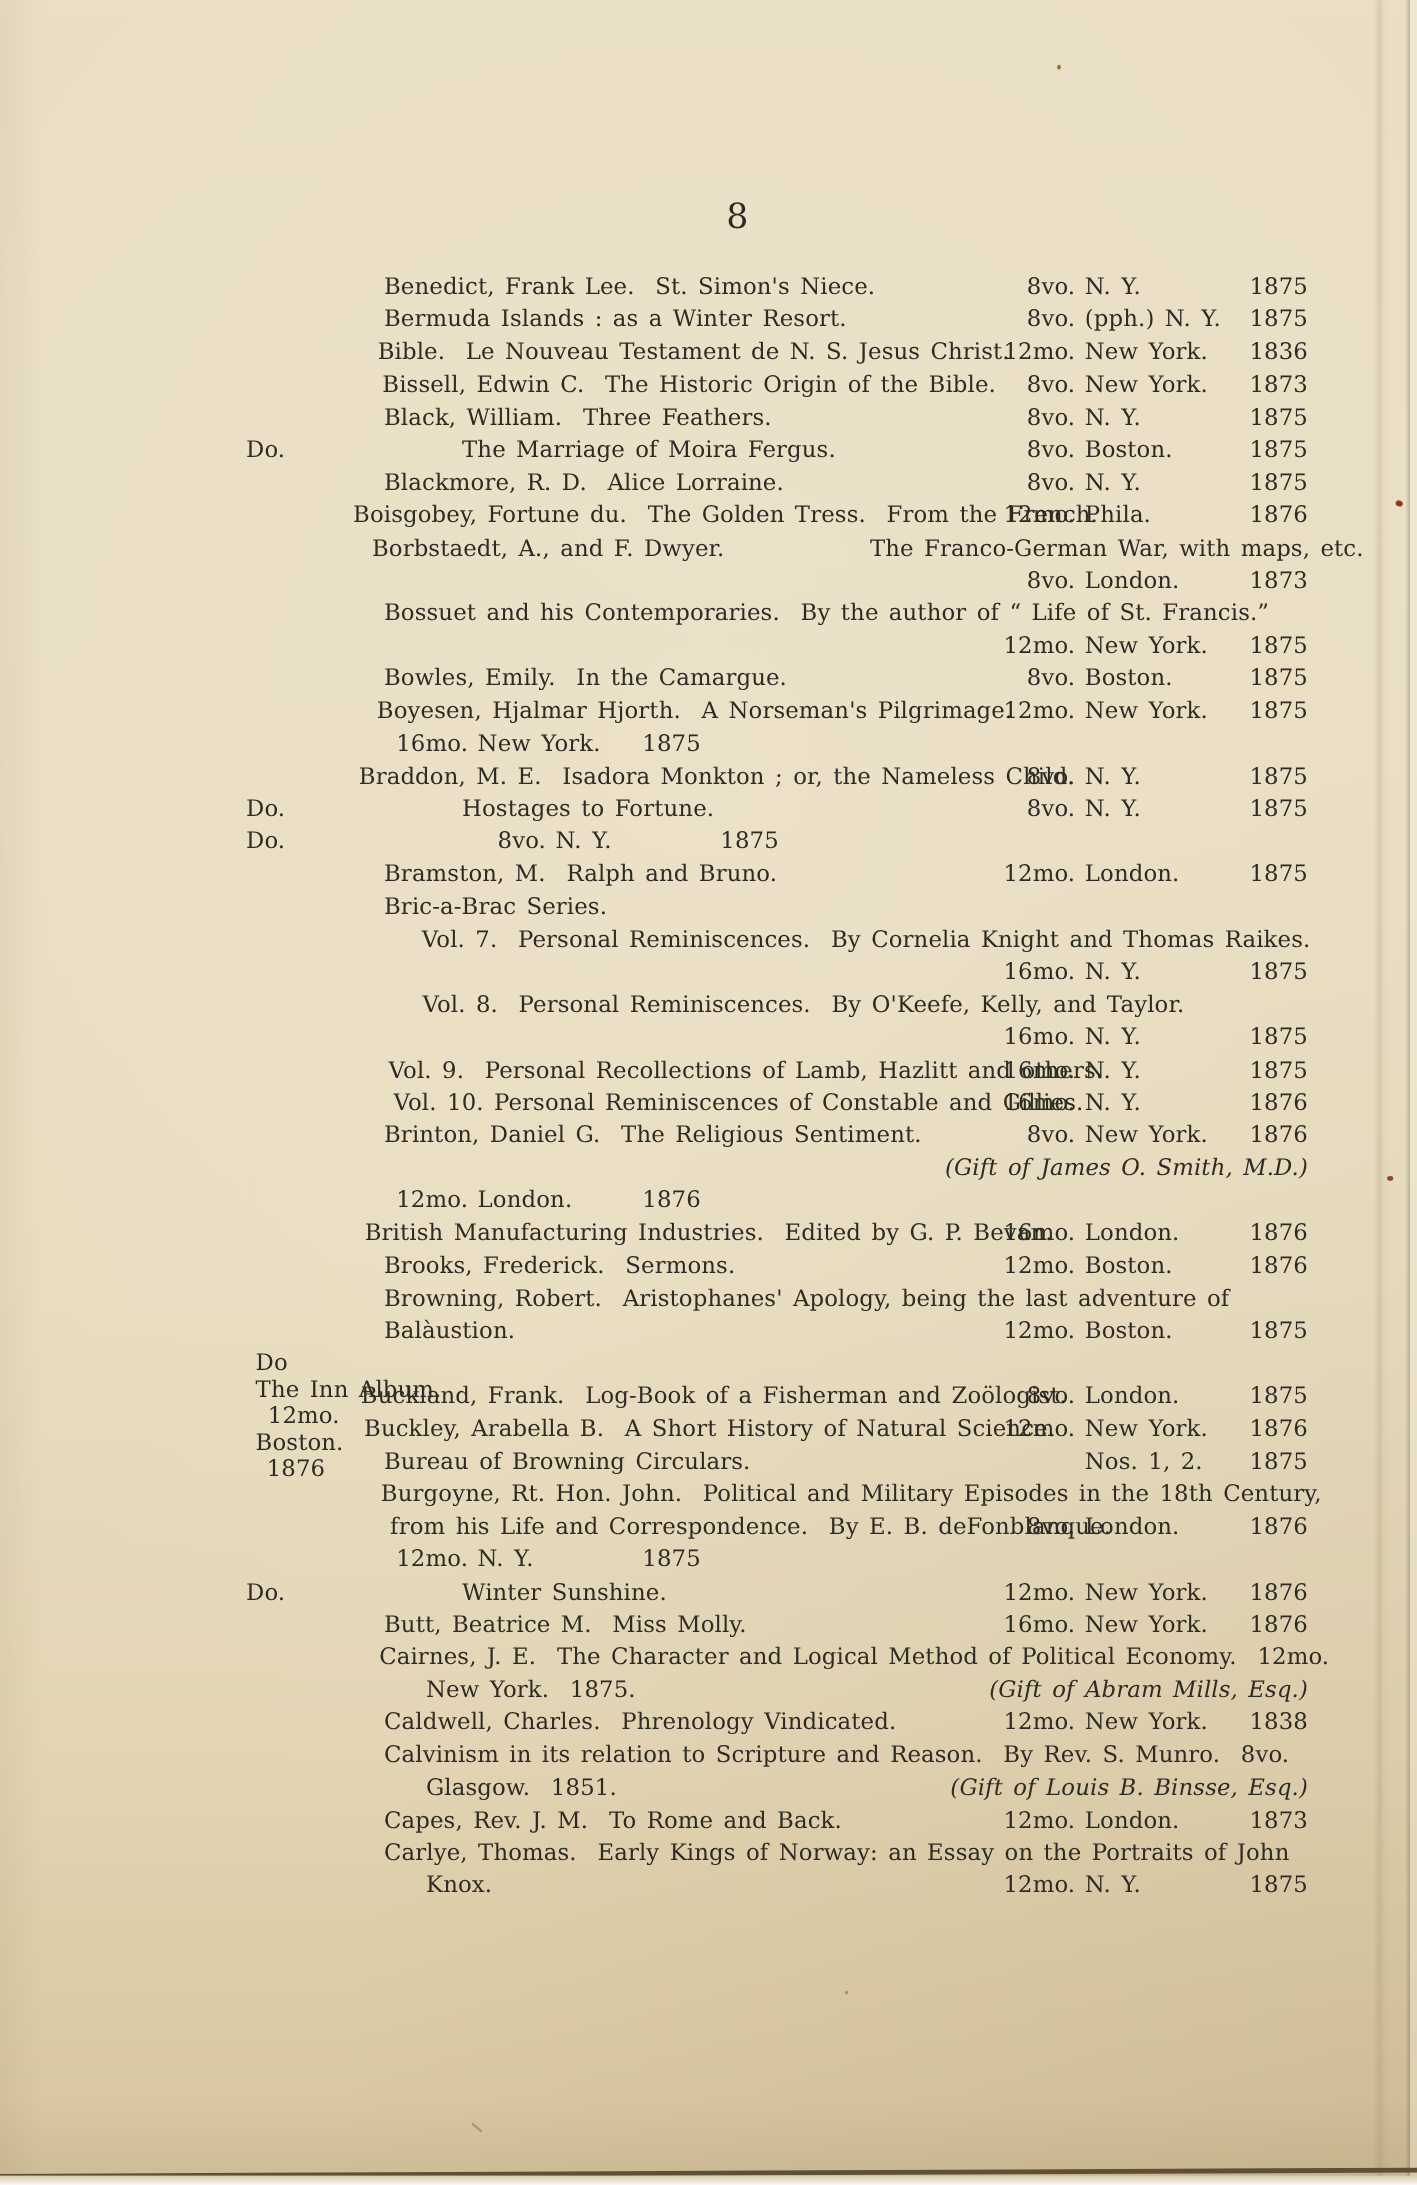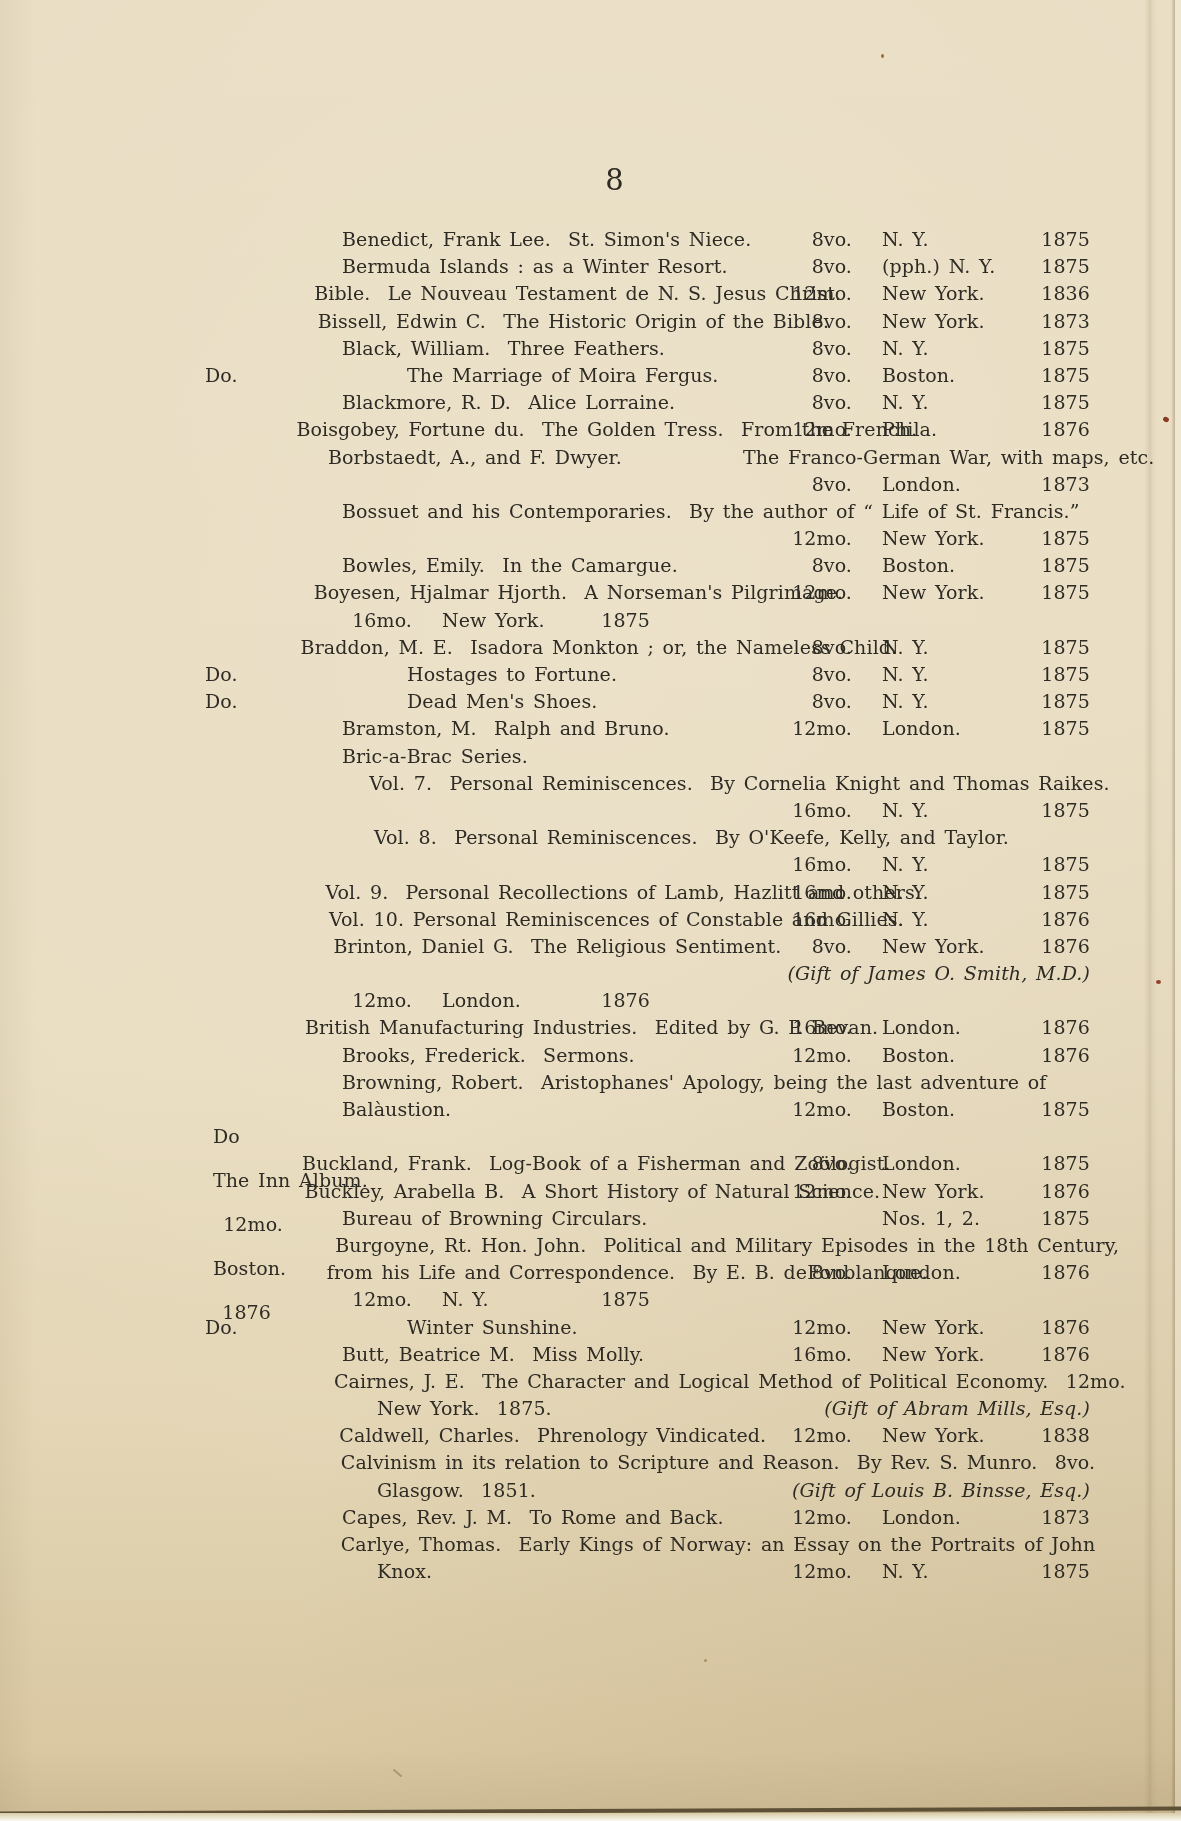--- a/index.html
+++ b/index.html
@@ -14,21 +14,21 @@
       linear-gradient(180deg, #eadfc5 0%, #e9ddc1 58%, #e3d5b4 80%, #d9c8a2 96%, #cdbb95 100%);
   }
   .page-number{
     position:absolute;left:140px;top:163px;width:950px;
     text-align:center;font-size:29px;color:#2e2b24;letter-spacing:1px;
   }
   .text-block{
     position:absolute;left:140px;top:228px;width:950px;
     font-size:19px;color:#2e2b24;word-spacing:2.5px;letter-spacing:0.1px;
   }
-  .row{display:flex;align-items:baseline;height:27.2px;white-space:pre;gap:22px;}
+  .row{display:flex;align-items:baseline;height:27.2px;white-space:pre;}
   .ltext{flex:1 1 auto;min-width:0;}
   .ltext.ra{text-align:left;padding-right:14px;}
   .do-label{display:inline-block;width:180px;}
   .fmt{min-width:70px;text-align:right;}
   .plc{min-width:122px;margin-left:8px;}
   .yr{min-width:58px;text-align:right;margin-left:6px;}
   .gift{margin-left:auto;font-style:italic;text-align:left;}
   
   .crease{position:absolute;left:1144px;top:0;width:14px;height:100%;
     background:linear-gradient(90deg, rgba(0,0,0,0), rgba(115,92,58,0.15) 45%, rgba(115,92,58,0.05) 62%, rgba(0,0,0,0));}
@@ -193,21 +193,20 @@
     <div class="row" style="padding-left: 65px;">
     <span class="do-label">Do.</span>
     <span class="ltext">Hostages to Fortune.</span>
     <span class="fmt">8vo.</span>
     <span class="plc">N. Y.</span>
     <span class="yr">1875</span>
     
   </div>
     <div class="row" style="padding-left: 65px;">
     <span class="do-label">Do.</span>
-    <span class="ltext">Dead Men's Shoes.</span>
     <span class="fmt">8vo.</span>
     <span class="plc">N. Y.</span>
     <span class="yr">1875</span>
     
   </div>
     <div class="row">
     <span class="do-label" hidden=""></span>
     <span class="ltext">Bramston, M.  Ralph and Bruno.</span>
     <span class="fmt">12mo.</span>
     <span class="plc">London.</span>

